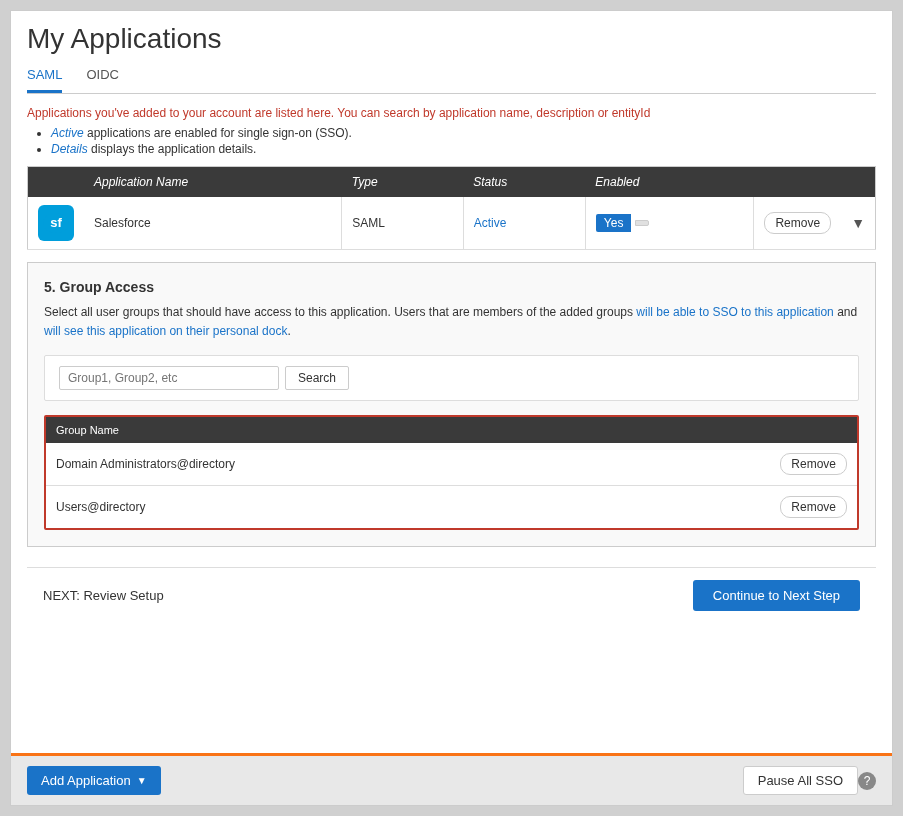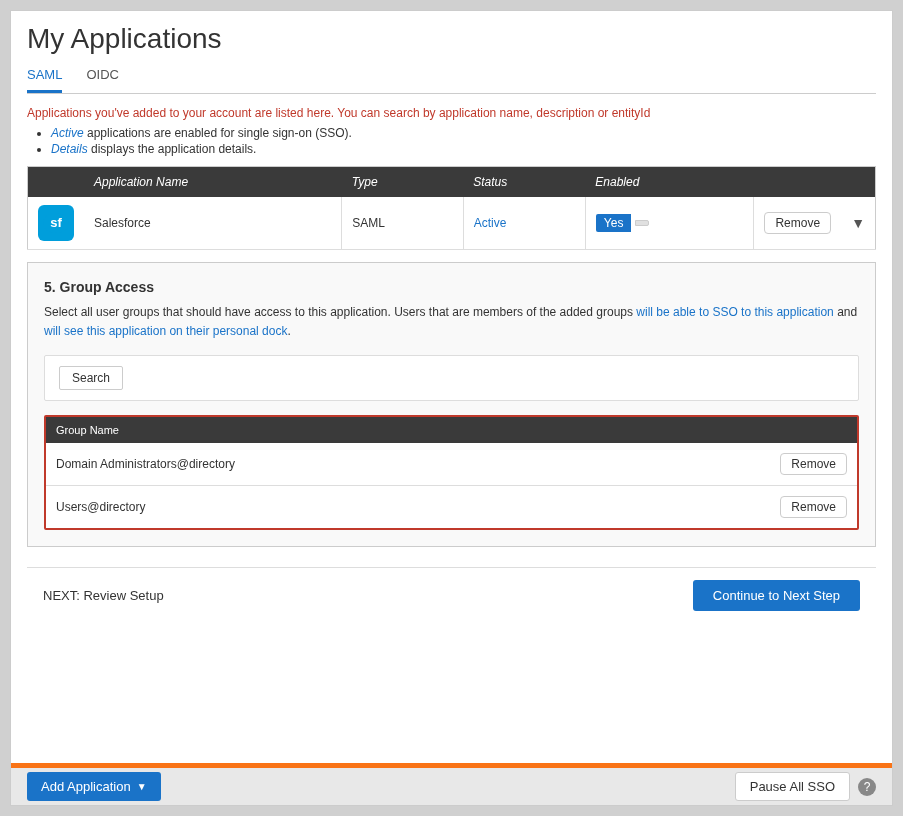--- a/index.html
+++ b/index.html
@@ -138,21 +138,21 @@
       padding: 2px 6px;
       font-size: 12px;
       border-radius: 0 2px 2px 0;
     }
     .btn-remove {
       background: #fff;
       border: 1px solid #ccc;
       padding: 3px 10px;
       font-size: 12px;
       cursor: pointer;
-      border-radius: 4px;
+      border-radius: 10px;
       color: #333;
     }
     .chevron-down {
       color: #555;
       font-size: 14px;
       cursor: pointer;
     }
     
     .expanded-panel {
       border: 1px solid #ccc;
@@ -252,42 +252,41 @@
       color: #fff;
       border: none;
       padding: 8px 20px;
       font-size: 13px;
       cursor: pointer;
       border-radius: 3px;
     }
     
     .page-footer {
       background: #e8e8e8;
-      border-top: 5px solid #f97316;
-      padding: 4px 16px;
+      border-top: 3px solid #f97316;
+      padding: 10px 16px;
       display: flex;
       align-items: center;
       justify-content: space-between;
     }
     .btn-add-app {
       background: #1a73c8;
       color: #fff;
       border: none;
       padding: 7px 14px;
       font-size: 13px;
       cursor: pointer;
       border-radius: 3px;
       display: flex;
       align-items: center;
       gap: 6px;
     }
     .footer-right {
       display: flex;
       align-items: center;
-      gap: 8px;
     }
     .btn-pause-sso {
       background: #fff;
       border: 1px solid #ccc;
       padding: 6px 14px;
       font-size: 13px;
       cursor: pointer;
       border-radius: 3px;
       color: #333;
     }
@@ -376,20 +375,21 @@
       </tbody>
     </table>
 
     <div class="expanded-panel">
       <div class="section-title">5. Group Access</div>
       <div class="section-desc">
         <span>Select all user groups that should have access to this application. Users that are members of the added groups </span><span class="blue">will be able to SSO to this application</span><span> and </span><span class="blue">will see this application on their personal dock</span><span>.</span>
       </div>
 
       <div class="search-row">
+        <input type="text" class="search-input" placeholder="Group1, Group2, etc" style="">
         <button class="btn-search">Search</button>
       </div>
 
       <div class="group-table-wrapper">
         <table class="group-table">
           <thead>
             <tr>
               <th>Group Name</th>
               <th style="width:90px"></th>
             </tr>

